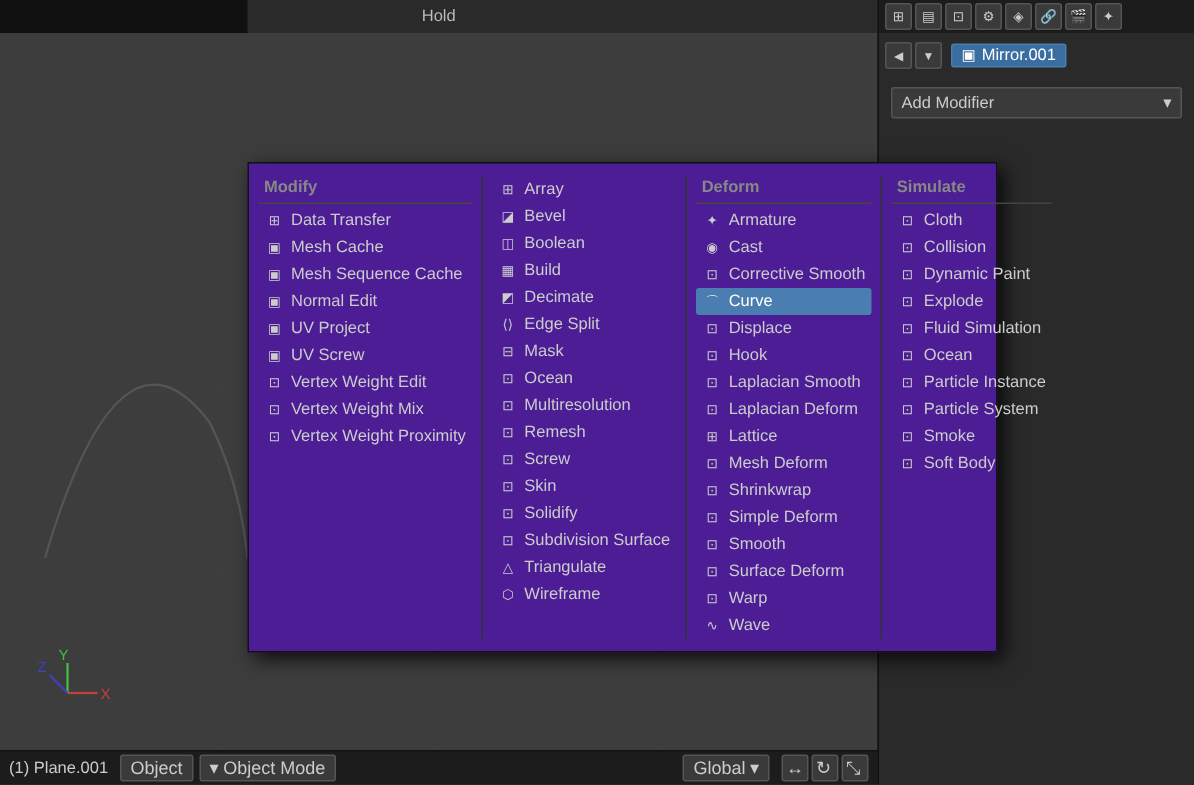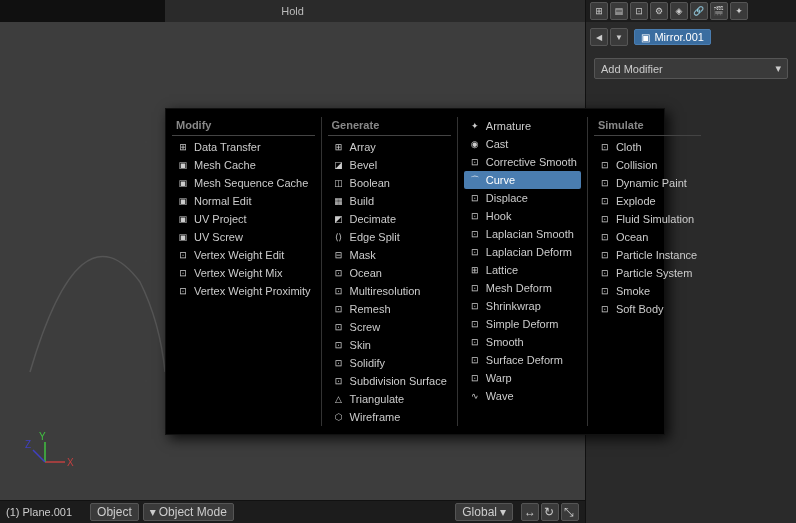--- a/index.html
+++ b/index.html
@@ -179,21 +179,21 @@
       justify-content: space-between;
       width: calc(100% - 8px);
     }
 
     
     .dropdown-menu {
       position: absolute;
       top: 108px;
       left: 165px;
       width: 500px;
-      background: #000000;
+      background: #4c1d95;
       border: 1px solid #111;
       box-shadow: 4px 4px 12px rgba(0,0,0,0.8);
       z-index: 100;
       padding: 8px 0;
     }
 
     .menu-columns {
       display: flex;
       gap: 0;
     }
@@ -281,21 +281,21 @@
         <line x1="0" y1="0" x2="0" y2="-20" stroke="#40c040" stroke-width="1.5"></line>
         <text x="-6" y="-22" fill="#40c040" font-size="10">Y</text>
         <line x1="0" y1="0" x2="-12" y2="-12" stroke="#4040c0" stroke-width="1.5"></line>
         <text x="-20" y="-14" fill="#4040c0" font-size="10">Z</text>
       </g>
     </svg>
   </div>
 </div>
 
 <div class="status-bar">
-  <span style="margin-right:14px;">(1) Plane.001</span>
+  <span style="margin-right:4px;">(1) Plane.001</span>
   <button class="mode-btn">
     <span>Object</span>
   </button>
   <button class="mode-btn">
     <span>▾</span>
     <span>Object Mode</span>
   </button>
   <div style="flex:1"></div>
   <button class="mode-btn">
     <span>Global</span>
@@ -375,21 +375,20 @@
         <div class="menu-item">
           <span class="menu-icon">⊡</span>
           <span>Vertex Weight Mix</span>
         </div>
         <div class="menu-item">
           <span class="menu-icon">⊡</span>
           <span>Vertex Weight Proximity</span>
         </div>
       </div>
       <div class="menu-column">
-        <div class="menu-column-header">Generate</div>
         <div class="menu-item">
           <span class="menu-icon">⊞</span>
           <span>Array</span>
         </div>
         <div class="menu-item">
           <span class="menu-icon">◪</span>
           <span>Bevel</span>
         </div>
         <div class="menu-item">
           <span class="menu-icon">◫</span>
@@ -442,20 +441,21 @@
         <div class="menu-item">
           <span class="menu-icon">△</span>
           <span>Triangulate</span>
         </div>
         <div class="menu-item">
           <span class="menu-icon">⬡</span>
           <span>Wireframe</span>
         </div>
       </div>
       <div class="menu-column">
+        <div class="menu-column-header">Deform</div>
         <div class="menu-item">
           <span class="menu-icon">✦</span>
           <span>Armature</span>
         </div>
         <div class="menu-item">
           <span class="menu-icon">◉</span>
           <span>Cast</span>
         </div>
         <div class="menu-item">
           <span class="menu-icon">⊡</span>

